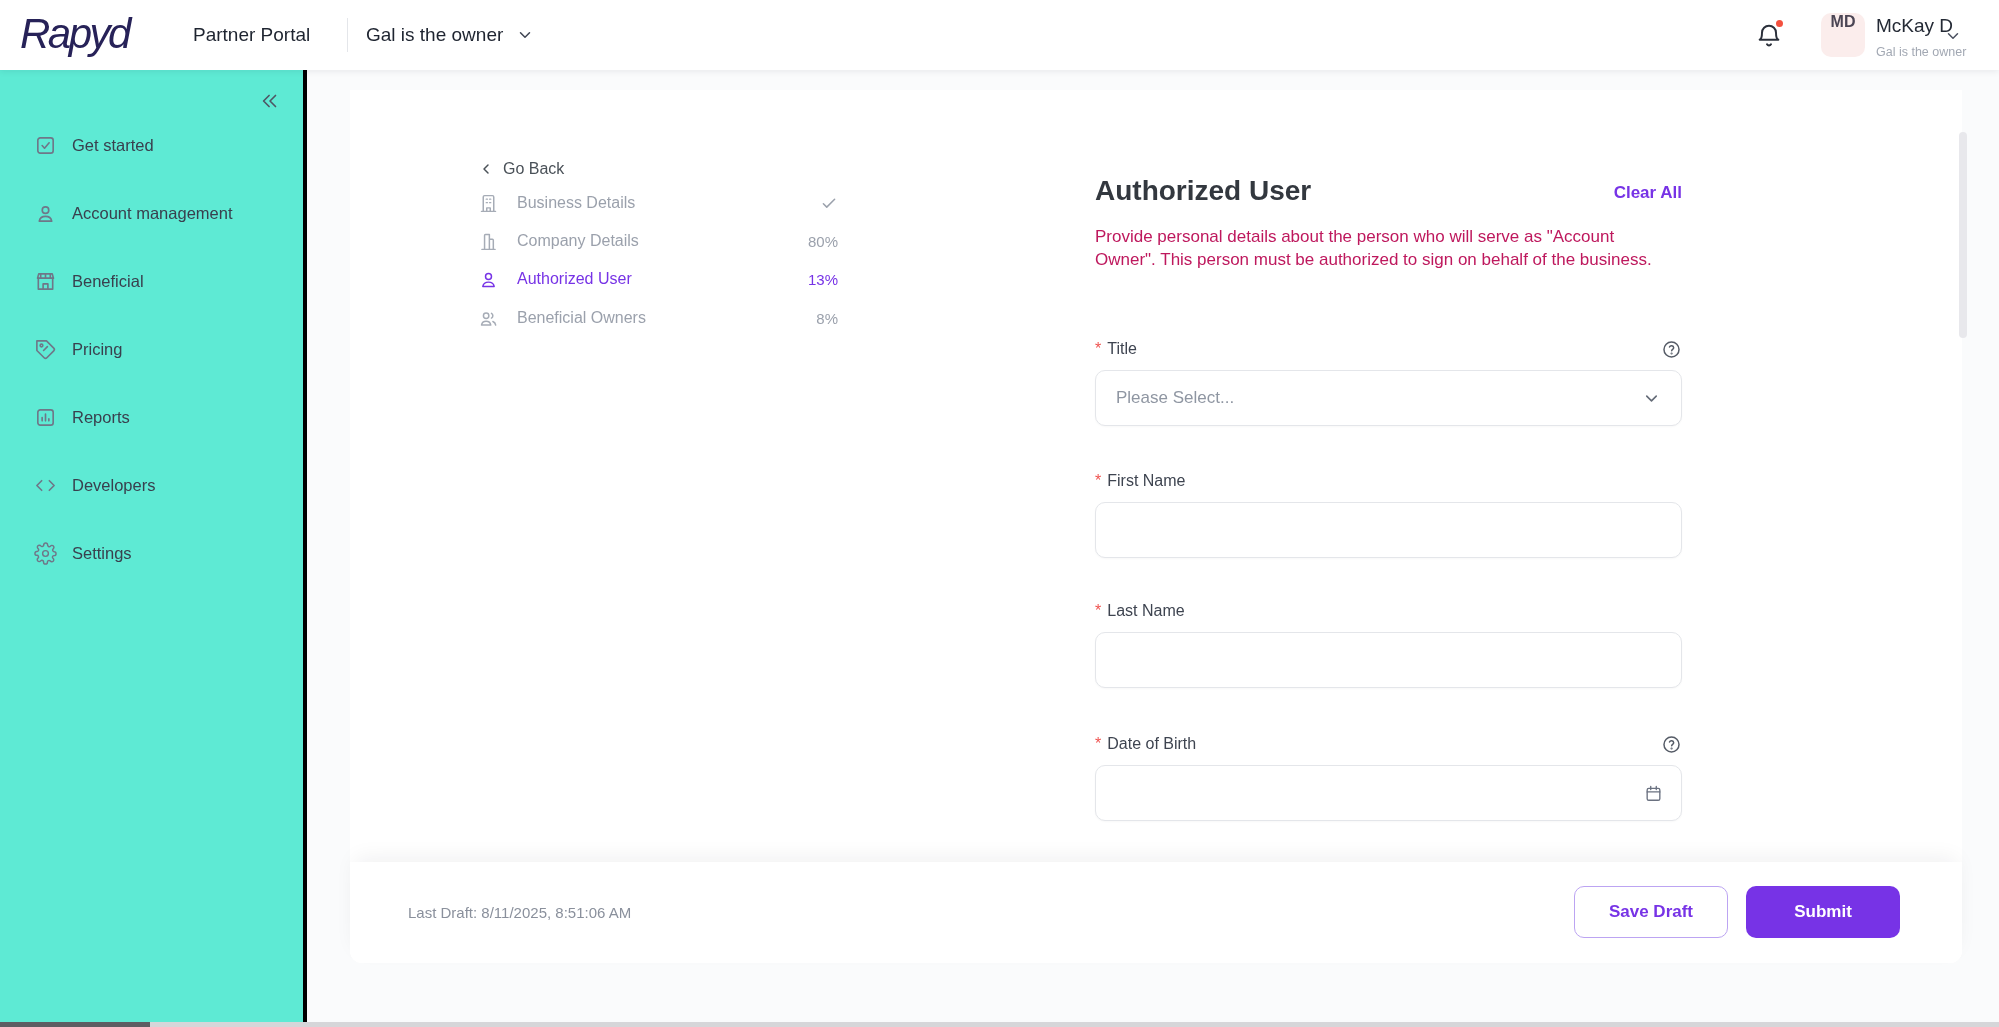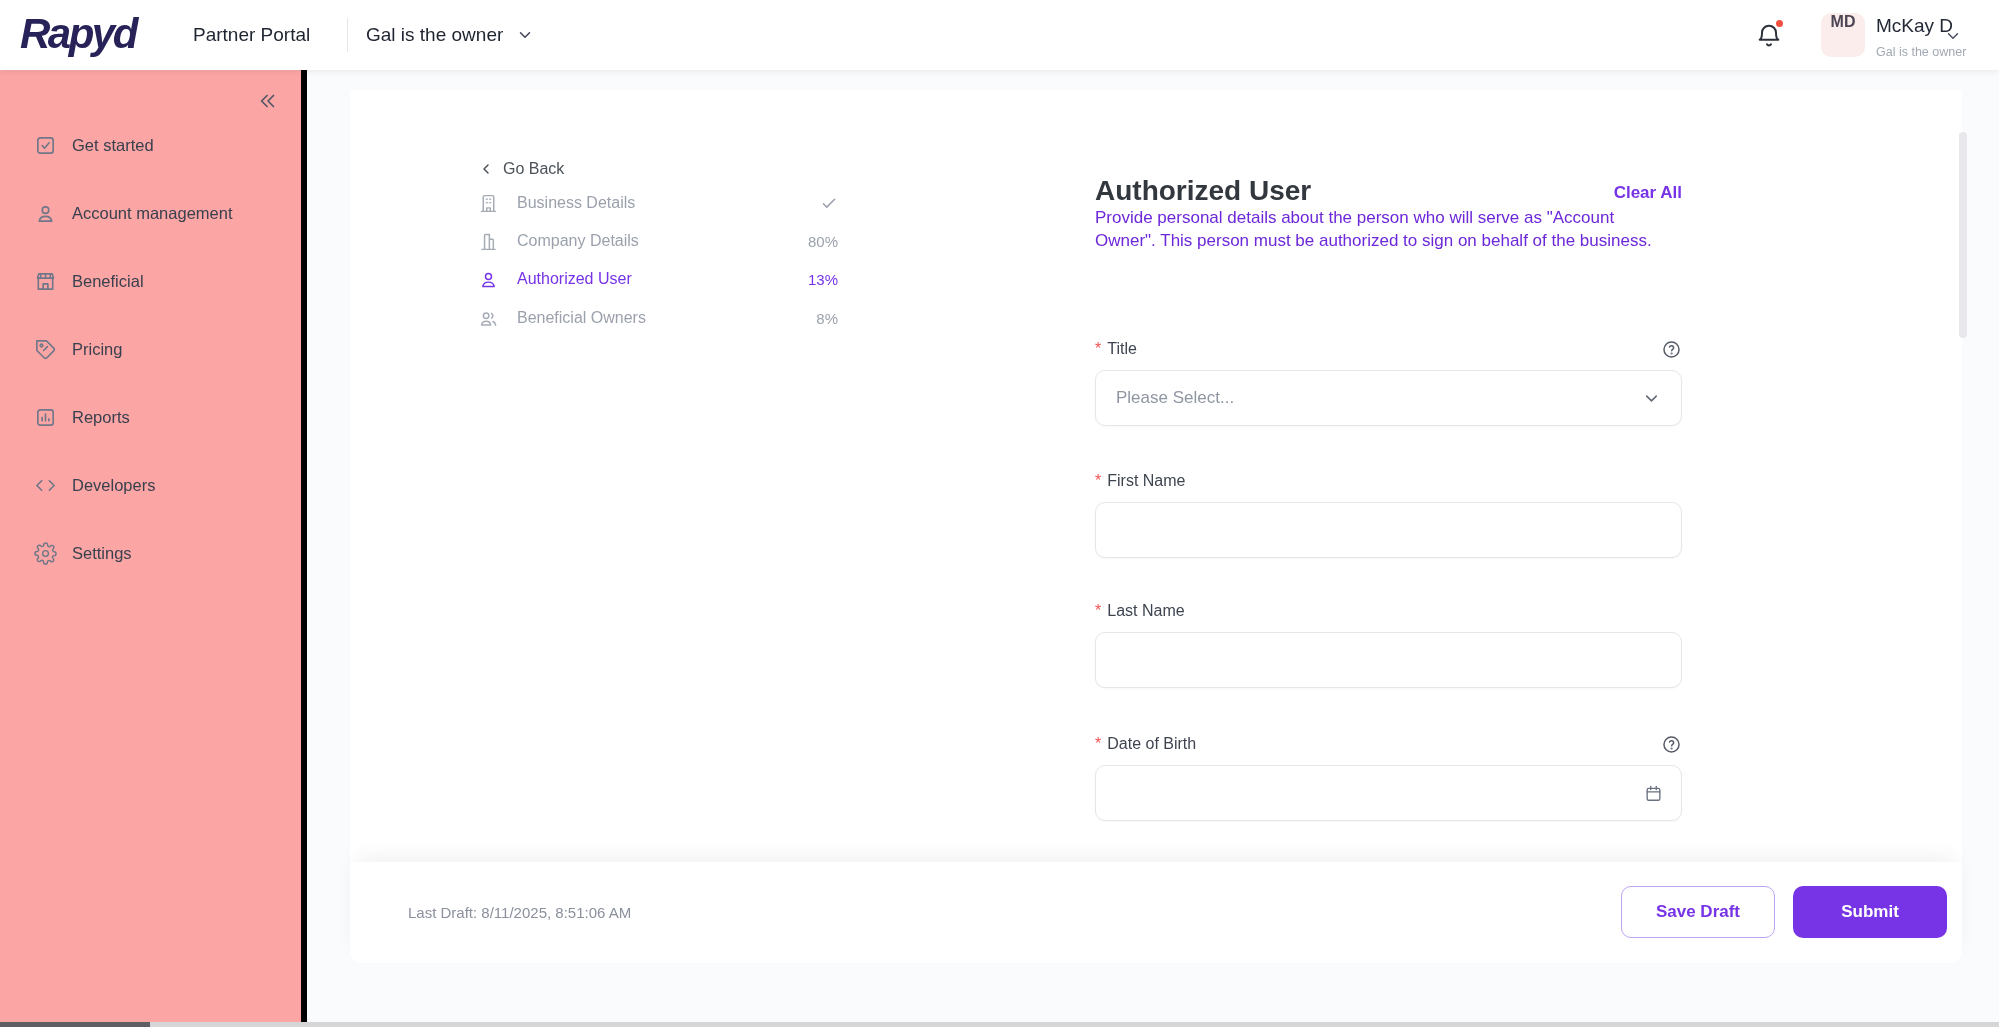--- a/index.html
+++ b/index.html
@@ -6,43 +6,43 @@
   html,body { width:1999px; height:1027px; }
   body {
     position:relative; overflow:hidden; background:#fff;
     font-family:"Liberation Sans", sans-serif; color:#2A2F3A;
   }
   svg { display:block; }
 
   
   .header { position:absolute; top:0; left:0; width:1999px; height:70px; background:#fff;
             box-shadow:0 1px 7px rgba(20,20,40,.09); z-index:30; }
-  .logo { position:absolute; left:20px; top:10px; font-size:42px; font-weight:700; font-style:italic;
+  .logo { position:absolute; left:20px; top:10px; font-size:42px; font-weight:400; font-style:italic;
           letter-spacing:-2.5px; color:var(--logo_navy,#272258); }
   .app-title { position:absolute; left:193px; top:0; line-height:70px; font-size:19px; color:#1E2430; font-weight:500; }
   .header-divider { position:absolute; left:347px; top:18px; width:1px; height:34px; background:#E4E6EA; }
   .account-switcher { position:absolute; left:366px; top:0; height:70px; display:flex; align-items:center;
                       gap:13px; font-size:19px; color:#1E2430; font-weight:500; cursor:pointer; }
   .account-switcher svg { width:18px; height:18px; color:#3F4553; }
   .bell-wrap { position:absolute; left:1755px; top:21px; width:28px; height:28px; color:#2A2F3A; cursor:pointer; }
   .bell-wrap svg { width:28px; height:28px; }
   .bell-dot { position:absolute; right:-2px; top:-3px; width:11px; height:11px; border-radius:50%;
               background:var(--notification_red,#F4503E); border:2px solid #fff; }
   .avatar { position:absolute; left:1821px; top:13px; width:44px; height:44px; border-radius:10px;
             background:var(--avatar_bg,#FBEDEC); color:#4B4554; font-size:16px; font-weight:600;
             display:flex; justify-content:center; cursor:pointer; }
   .user-meta { position:absolute; left:1876px; top:15px; }
   .user-name { font-size:19px; color:#242A35; font-weight:500; margin-bottom:8px; }
   .user-role { font-size:12.5px; color:#A2A8B3; }
   .user-chevron { position:absolute; left:1944px; top:27px; width:18px; height:18px; color:#4B5160; cursor:pointer; }
   .user-chevron svg { width:18px; height:18px; }
 
   
-  .sidebar { position:absolute; top:70px; left:0; bottom:0; width:307px; background:#fca5a5;
-             border-right:6px solid #000000; z-index:20; }
+  .sidebar { position:absolute; top:70px; left:0; bottom:0; width:307px; background:#5eead4;
+             border-right:4px solid #000000; z-index:20; }
   .collapse-btn { position:absolute; top:20px; right:22px; width:22px; height:22px; color:#4F5664;
                   background:none; border:none; cursor:pointer; }
   .collapse-btn svg { width:22px; height:22px; }
   .nav { position:absolute; top:55px; left:0; right:0; }
   .nav-item { height:40px; margin-bottom:28px; display:flex; align-items:center; padding-left:34px;
               gap:15px; font-size:16.5px; color:#39404E; cursor:pointer; }
   .nav-item svg { width:23px; height:23px; color:var(--sidebar_icon,#6F7788); flex:none; }
 
   
   .main { position:absolute; left:307px; top:70px; right:0; bottom:0; background:#FAFBFC; z-index:10; }
@@ -57,21 +57,21 @@
           gap:18px; font-size:16px; color:#9BA1AC; cursor:pointer; }
   .step svg.step-icon { width:21px; height:21px; color:#A6ACB6; flex:none; }
   .step .status { position:absolute; right:0; font-size:15px; color:#9BA1AC; }
   .step .status svg { width:18px; height:18px; color:#9BA1AC; }
   .step.active, .step.active .status { color:var(--accent,#7733E6); font-weight:500; }
   .step.active svg.step-icon { color:var(--accent,#7733E6); }
 
   .form-title { position:absolute; left:745px; top:85px; font-size:28px; font-weight:700; color:#33383F; }
   .clear-all { position:absolute; right:280px; top:93px; font-size:17px; font-weight:600;
                color:var(--accent,#7733E6); cursor:pointer; background:none; border:none; font-family:inherit; }
-  .form-desc { position:absolute; left:745px; top:116px; width:562px; font-size:17px; line-height:23px; color:#6d28d9; }
+  .form-desc { position:absolute; left:745px; top:135px; width:562px; font-size:17px; line-height:23px; color:#be185d; }
 
   .field-label { position:absolute; left:745px; display:flex; gap:6px; font-size:16px; font-weight:500; color:#3E4450; }
   .req { color:var(--required_red,#EF5350); }
   .lbl-0 { top:250px; } .lbl-1 { top:382px; } .lbl-2 { top:512px; } .lbl-3 { top:645px; }
 
   .help { position:absolute; left:1311px; width:21px; height:21px; color:#565C67; cursor:pointer; }
   .help svg { width:21px; height:21px; }
   .help-0 { top:249px; } .help-3 { top:644px; }
 
   .input-box { position:absolute; left:745px; width:587px; height:56px; border:1px solid #E4E6EA;
@@ -83,21 +83,21 @@
   input.text-input { padding:0 20px; font-size:17px; color:#333; outline:none; border:none;
                      background:transparent; width:100%; height:100%; border-radius:10px; font-family:inherit; }
   .date-box { display:flex; align-items:center; padding:0 18px; }
   .date-box input { flex:1; border:none; outline:none; height:100%; font-size:17px; font-family:inherit; background:transparent; }
   .date-box svg { width:19px; height:19px; color:#6A7180; flex:none; cursor:pointer; }
 
   .card-footer { position:absolute; left:0; right:0; bottom:0; height:101px; background:#fff;
                  border-radius:0 0 12px 12px; box-shadow:0 -9px 22px -6px rgba(25,28,40,.07); }
   .last-draft { position:absolute; left:58px; top:0; line-height:101px; font-size:15px; color:#8A909C; }
   .btn { position:absolute; top:24px; height:52px; border-radius:10px; font-size:17px; font-weight:700;
-         font-family:inherit; cursor:pointer;margin-left:47px; }
+         font-family:inherit; cursor:pointer; }
   .btn-save { left:1224px; width:154px; background:#fff; border:1px solid var(--accent_border,#BCA4F2);
               color:var(--accent,#7733E6); }
   .btn-submit { left:1396px; width:154px; background:var(--accent,#7733E6); border:none; color:#fff; }
 
   .scroll-thumb { position:absolute; left:1652px; top:62px; width:8px; height:206px; border-radius:4px;
                   background:#E8E8EC; cursor:pointer; }
 
   .bottom-strip { position:absolute; left:0; bottom:0; width:100%; height:5px; background:#D6D6D9; z-index:40; }
   .bottom-strip-dark { position:absolute; left:0; top:0; width:150px; height:5px; background:#5E5E63; }
 </style>

